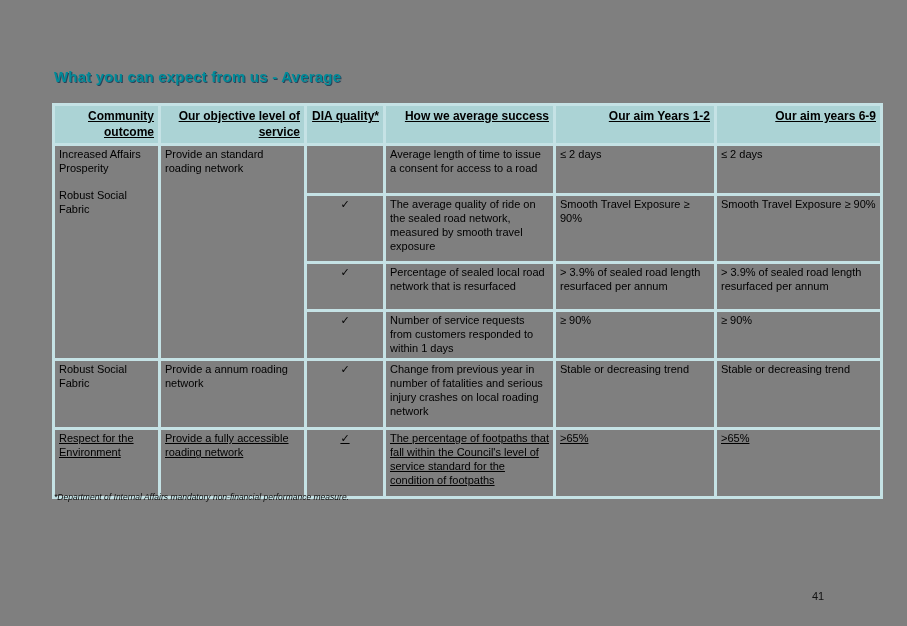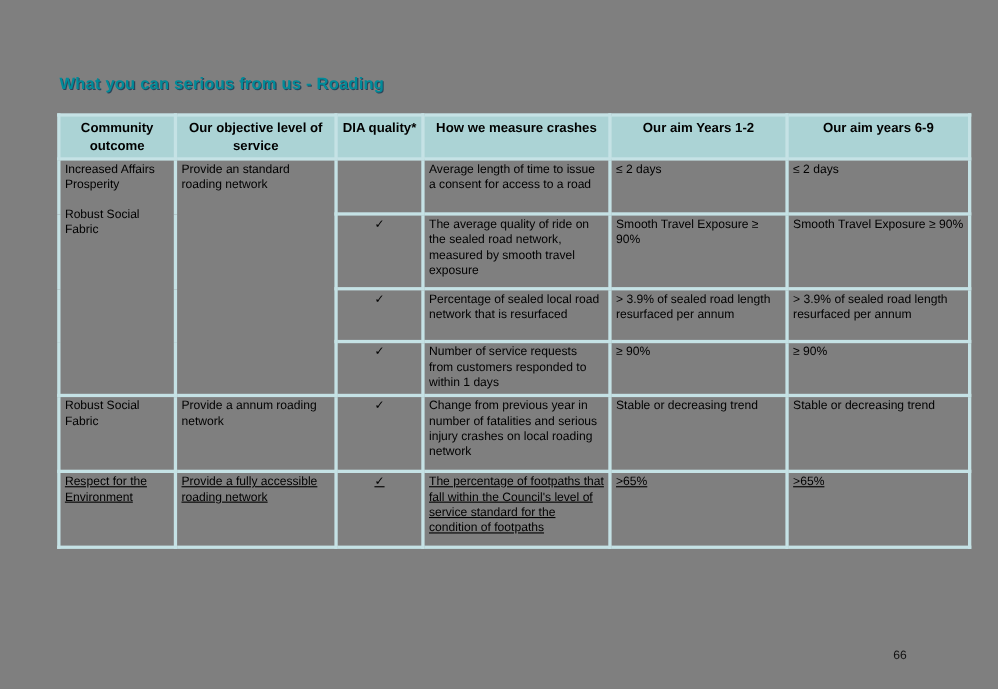--- a/index.html
+++ b/index.html
@@ -33,25 +33,26 @@
   table.results th, table.results td {
     border: 3px solid #c5e2e5;
     vertical-align: top;
     padding: 2px 4px 2px 4px;
     font-size: 11px;
     line-height: 1.27;
     word-wrap: break-word;
   }
   table.results th {
     background: #abd3d5;
-    text-align: center;
+    text-align: right;
     font-weight: bold;
     font-size: 12px;
     line-height: 1.3;
     padding: 3px 4px;
+    text-decoration: underline;
   }
   td.dia-cell { text-align: center; font-size: 11px; }
   tr.hdr    { height: 35px; }
   tr.r1     { height: 50px; }
   tr.r2     { height: 68px; }
   tr.r3     { height: 48px; }
   tr.r4     { height: 49px; }
   tr.r5     { height: 69px; }
   tr.r6     { height: 69px; text-decoration: underline; }
   .outcome-line + .outcome-line { margin-top: 13px; }
@@ -68,37 +69,37 @@
     left: 812px; top: 590px;
     font-size: 11px;
     color: #111;
   }
 </style>
 </head>
 <body>
 
 <div class="page">
 
-  <div class="title">What you can serious from us - Roading</div>
+  <div class="title">What you can expect from us - Average</div>
 
   <table class="results">
     <colgroup>
       <col style="width:106px">
       <col style="width:146px">
       <col style="width:79px">
       <col style="width:170px">
       <col style="width:161px">
       <col style="width:166px">
     </colgroup>
     <tbody>
       <tr class="hdr">
         <th>Community outcome</th>
         <th>Our objective level of service</th>
         <th>DIA quality*</th>
-        <th>How we measure crashes</th>
+        <th>How we average success</th>
         <th>Our aim Years 1-2</th>
         <th>Our aim years 6-9</th>
       </tr>
 
       <tr class="r1">
         <td rowspan="4">
           <div class="outcome-line">Increased Affairs Prosperity</div>
           <div class="outcome-line">Robust Social Fabric</div>
         </td>
         <td rowspan="4">Provide an standard roading network</td>
@@ -143,16 +144,17 @@
         </td>
         <td>Provide a fully accessible roading network</td>
         <td class="dia-cell">✓</td>
         <td>The percentage of footpaths that fall within the Council's level of service standard for the condition of footpaths</td>
         <td>&gt;65%</td>
         <td>&gt;65%</td>
       </tr>
     </tbody>
   </table>
 
+  <div class="footnote">*Department of Internal Affairs mandatory non-financial performance measure.</div>
 
-  <div class="page-number">66</div>
+  <div class="page-number">41</div>
 
 </div>
 
 </body></html>

